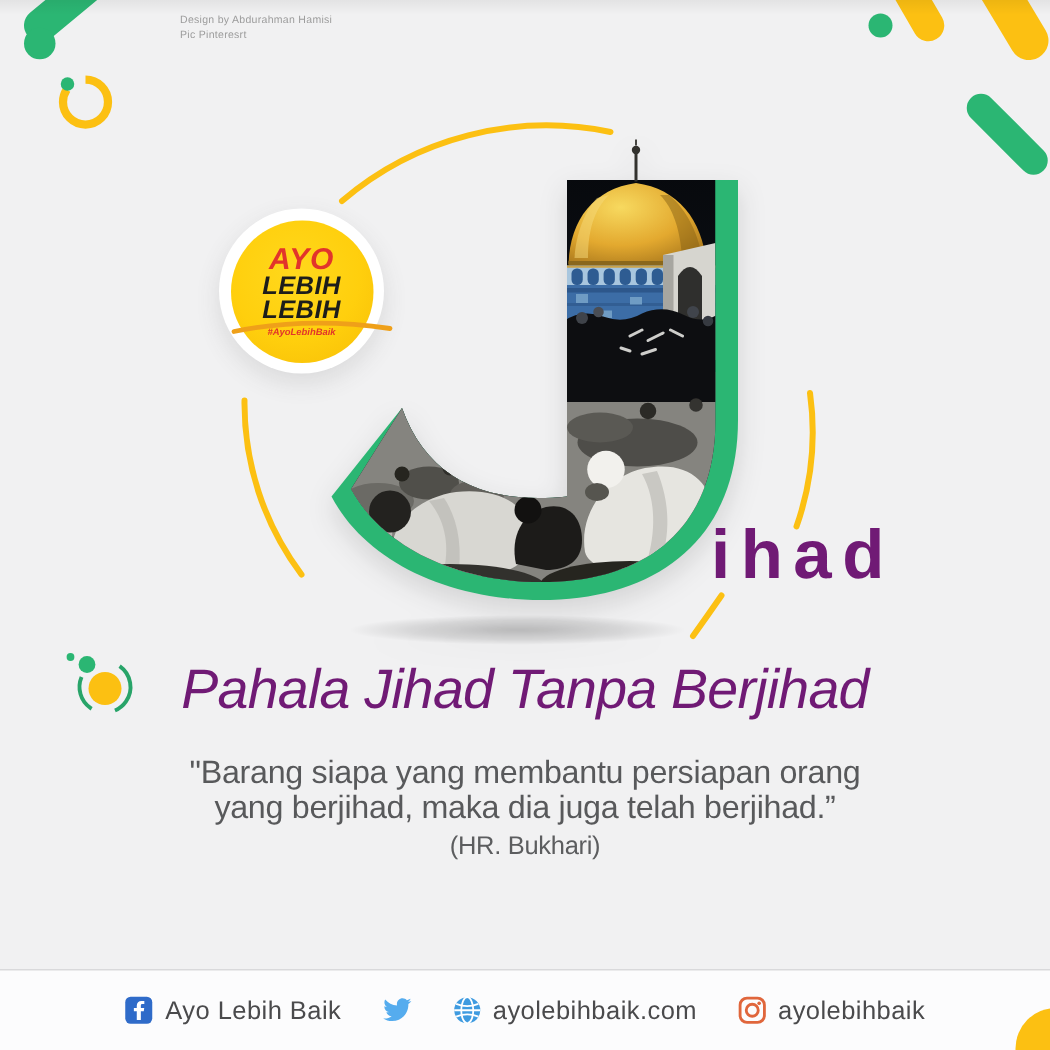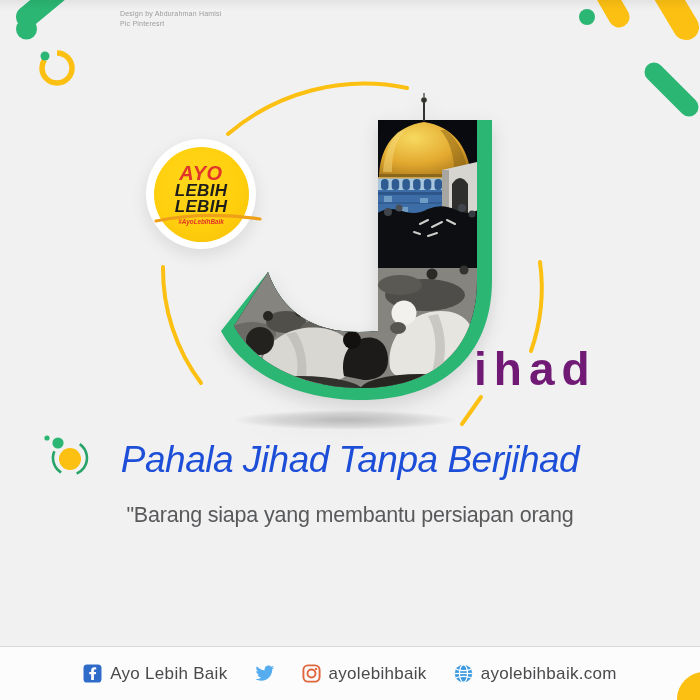--- a/index.html
+++ b/index.html
@@ -38,21 +38,21 @@
   
   .jhero{position:absolute;left:0;top:0;z-index:2;filter:drop-shadow(0 7px 9px rgba(30,30,30,.14));}
   .ihad{
     position:absolute;left:474px;top:342px;z-index:3;
     font-size:46px;font-weight:bold;letter-spacing:7px;color:#701a75;
   }
   
   .headline{
     position:absolute;left:0;top:436px;width:700px;margin:0;z-index:3;
     text-align:center;font-style:italic;font-weight:normal;
-    font-size:37px;line-height:48px;color:#1d4ed8;letter-spacing:-.5px;
+    font-size:37px;line-height:48px;color:#701a75;letter-spacing:-.5px;
   }
   .quote{
     position:absolute;left:0;top:504px;width:700px;z-index:3;
     text-align:center;color:#58595b;font-size:21.5px;line-height:22.5px;letter-spacing:-.2px;
   }
   .quote .source{font-size:17px;margin-top:4px;color:#5c5d5f;}
   
   .footer{
     position:absolute;left:0;top:646px;width:700px;height:54px;z-index:6;
     background:#fcfcfd;border-top:1px solid #d9d9db;box-sizing:border-box;
@@ -222,53 +222,55 @@
       <line x1="424" y1="102" x2="424" y2="121" stroke="#33322e" stroke-width="2"></line>
     </g>
   </svg>
 
   <div class="ihad">ihad</div>
 
   <h1 class="headline">Pahala Jihad Tanpa Berjihad</h1>
 
   <div class="quote">
     <div>"Barang siapa yang membantu persiapan orang</div>
+    <div>yang berjihad, maka dia juga telah berjihad.”</div>
+    <div class="source">(HR. Bukhari)</div>
   </div>
 
   <div class="footer">
     <div class="fitem">
       <svg width="19" height="19" viewBox="0 0 19 19">
         <rect x="0.5" y="0.5" width="18" height="18" rx="3.6" fill="#2f6bc9"></rect>
         <path d="M10.9 16 V10.2 h1.95 l.3-2.25 h-2.25 V6.5 c0-.65.18-1.1 1.12-1.1 h1.2 V3.4 C12.9 3.33 12.1 3.25 11.3 3.25 c-1.85 0-3.12 1.13-3.12 3.2 v1.5 H6.25 v2.25 h1.93 V16 Z" fill="#ffffff"></path>
       </svg>
       <span>Ayo Lebih Baik</span>
     </div>
     <div class="fitem">
       <svg width="20" height="17" viewBox="0 0 18 15">
         <path d="M17.3,2.0 c-0.6,0.28-1.3,0.47-2.0,0.55 c0.72-0.43,1.27-1.12,1.53-1.93 c-0.67,0.4-1.42,0.69-2.21,0.85 C13.98,0.79,13.08,0.36,12.08,0.36 c-1.91,0-3.45,1.55-3.45,3.45 c0,0.27,0.03,0.53,0.09,0.79 C5.85,4.45,3.31,3.08,1.61,1.0 C1.31,1.51,1.14,2.1,1.14,2.74 c0,1.2,0.61,2.25,1.54,2.87 C2.11,5.59,1.56,5.43,1.08,5.16 v0.04 c0,1.67,1.19,3.07,2.77,3.38 C3.56,8.66,3.25,8.7,2.94,8.7 c-0.22,0-0.44-0.02-0.65-0.06 c0.44,1.37,1.71,2.37,3.22,2.4 c-1.18,0.93-2.67,1.48-4.28,1.48 c-0.28,0-0.55-0.02-0.82-0.05 c1.53,0.98,3.34,1.55,5.29,1.55 c6.35,0,9.82-5.26,9.82-9.82 l-0.01-0.45 C16.18,3.32,16.8,2.71,17.3,2.0 Z" fill="#55acee"></path>
       </svg>
-    </div>
-    <div class="fitem">
-      <svg width="19" height="19" viewBox="0 0 19 19">
-        <rect x="1.4" y="1.4" width="16.2" height="16.2" rx="4.6" fill="none" stroke="#e0663c" stroke-width="1.9"></rect>
-        <circle cx="9.5" cy="9.5" r="4" fill="none" stroke="#e0663c" stroke-width="1.9"></circle>
-        <circle cx="14.1" cy="4.9" r="1.2" fill="#e0663c"></circle>
-      </svg>
-      <span>ayolebihbaik</span>
     </div>
     <div class="fitem">
       <svg width="19" height="19" viewBox="0 0 19 19">
         <circle cx="9.5" cy="9.5" r="8.7" fill="#3f9be0"></circle>
         <g fill="none" stroke="#ffffff" stroke-width="1.2">
           <ellipse cx="9.5" cy="9.5" rx="4" ry="8.7"></ellipse>
           <line x1="0.8" y1="9.5" x2="18.2" y2="9.5"></line>
           <path d="M2.1,5.2 Q9.5,8.2 16.9,5.2"></path>
           <path d="M2.1,13.8 Q9.5,10.8 16.9,13.8"></path>
         </g>
       </svg>
       <span>ayolebihbaik.com</span>
     </div>
+    <div class="fitem">
+      <svg width="19" height="19" viewBox="0 0 19 19">
+        <rect x="1.4" y="1.4" width="16.2" height="16.2" rx="4.6" fill="none" stroke="#e0663c" stroke-width="1.9"></rect>
+        <circle cx="9.5" cy="9.5" r="4" fill="none" stroke="#e0663c" stroke-width="1.9"></circle>
+        <circle cx="14.1" cy="4.9" r="1.2" fill="#e0663c"></circle>
+      </svg>
+      <span>ayolebihbaik</span>
+    </div>
     <svg class="corner-yellow" width="60" height="54" viewBox="0 0 60 54">
       <circle cx="64" cy="53" r="27" fill="#fcc012"></circle>
     </svg>
   </div>
 
 </div>
 
 </body></html>

